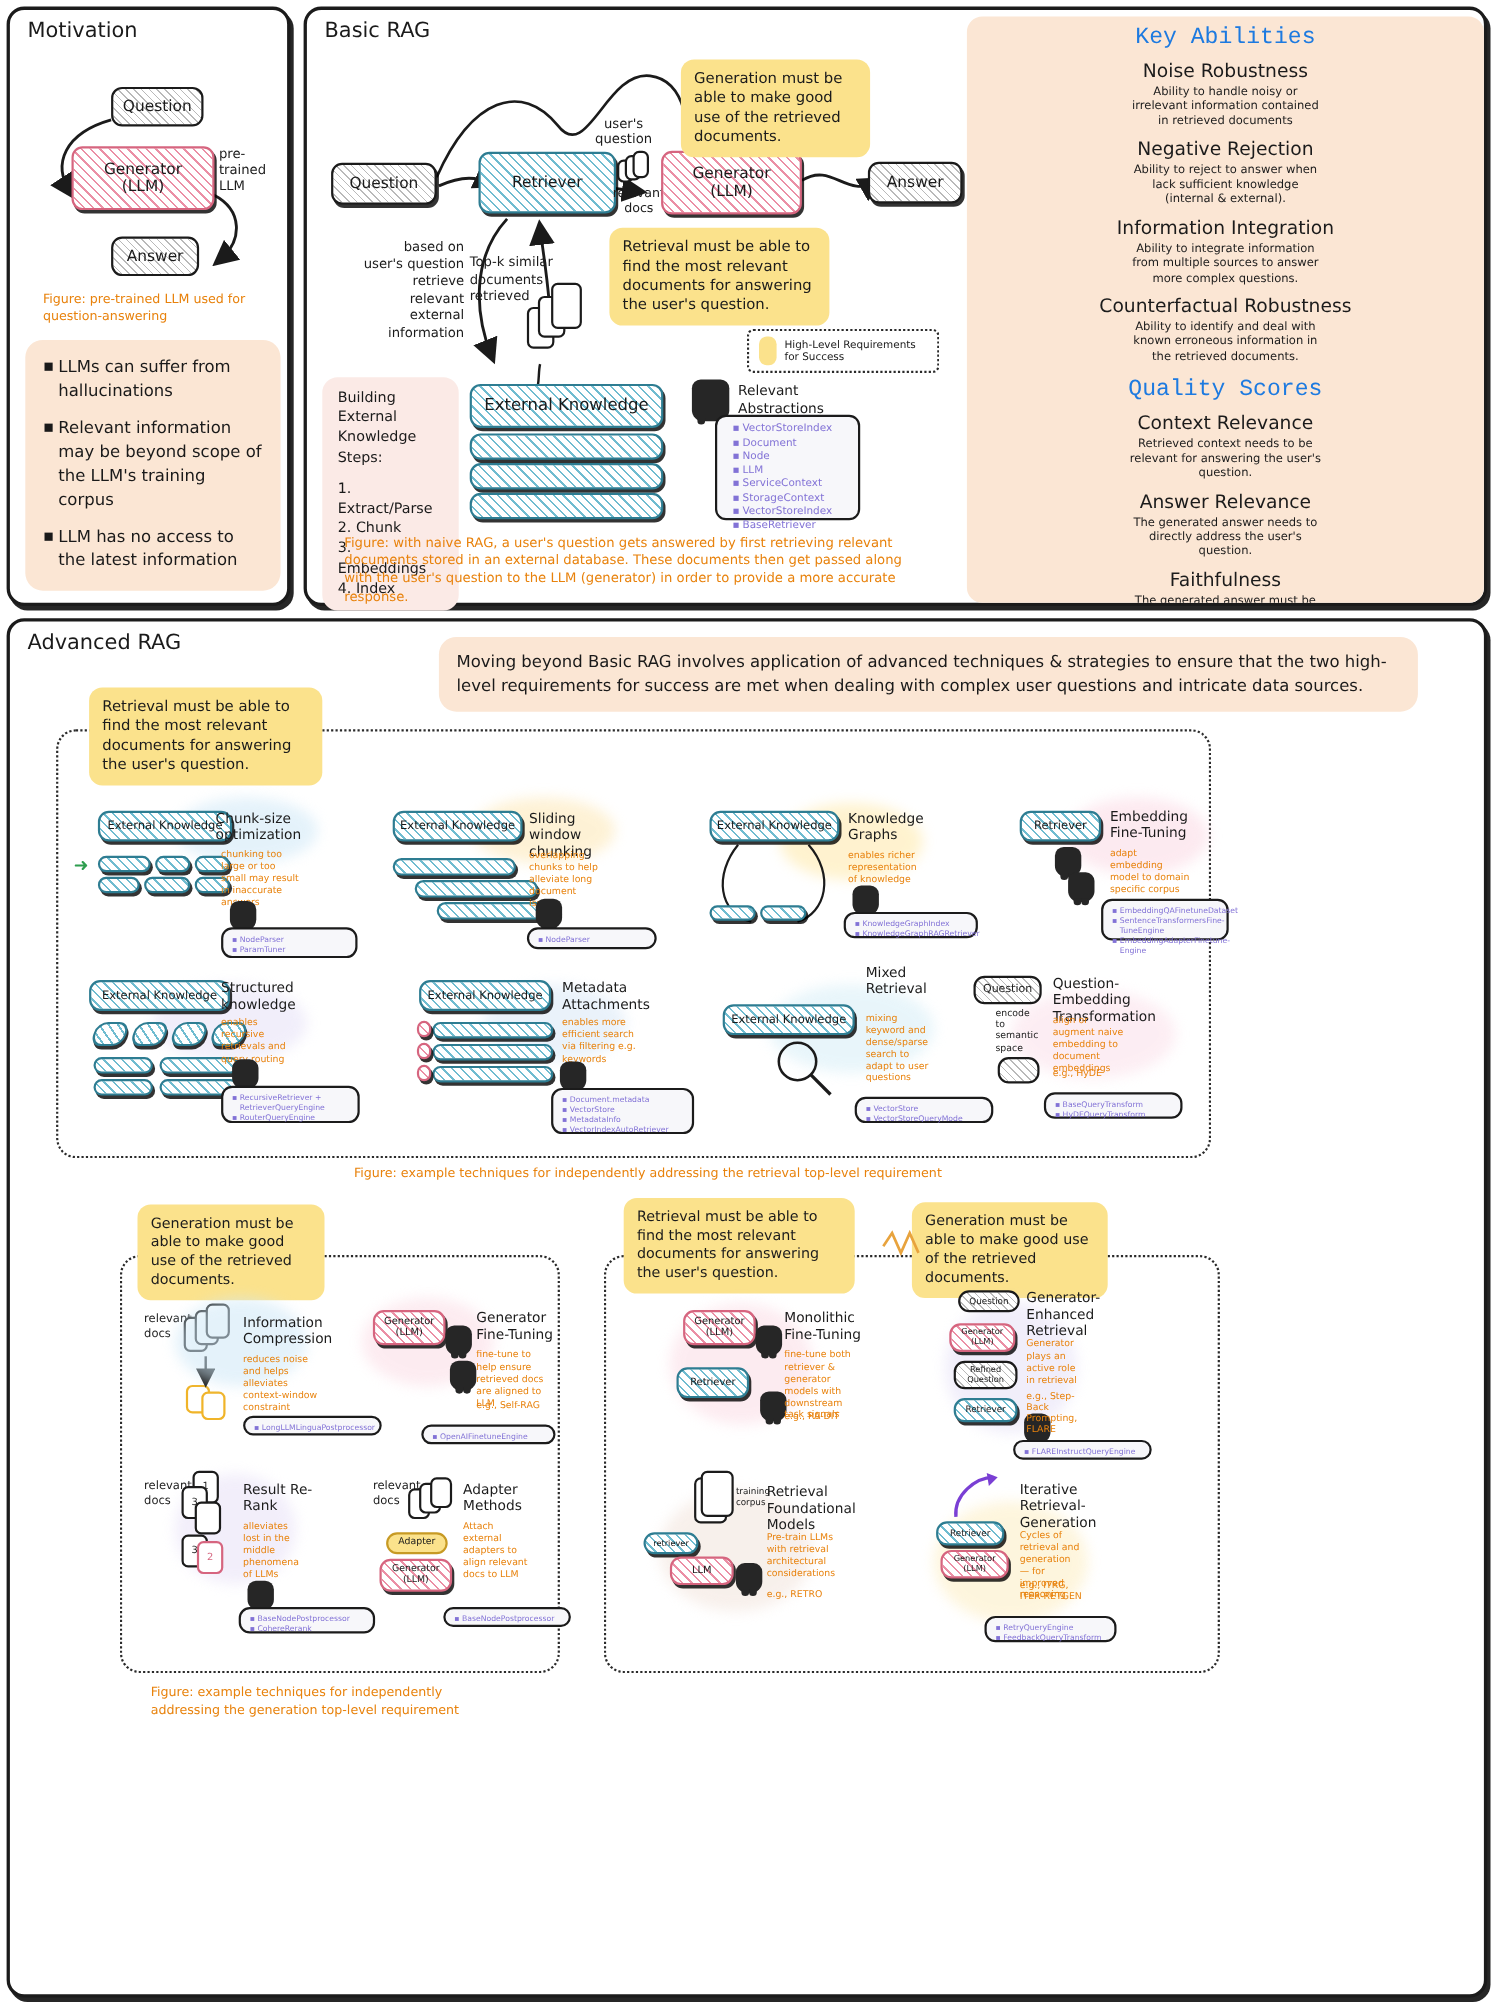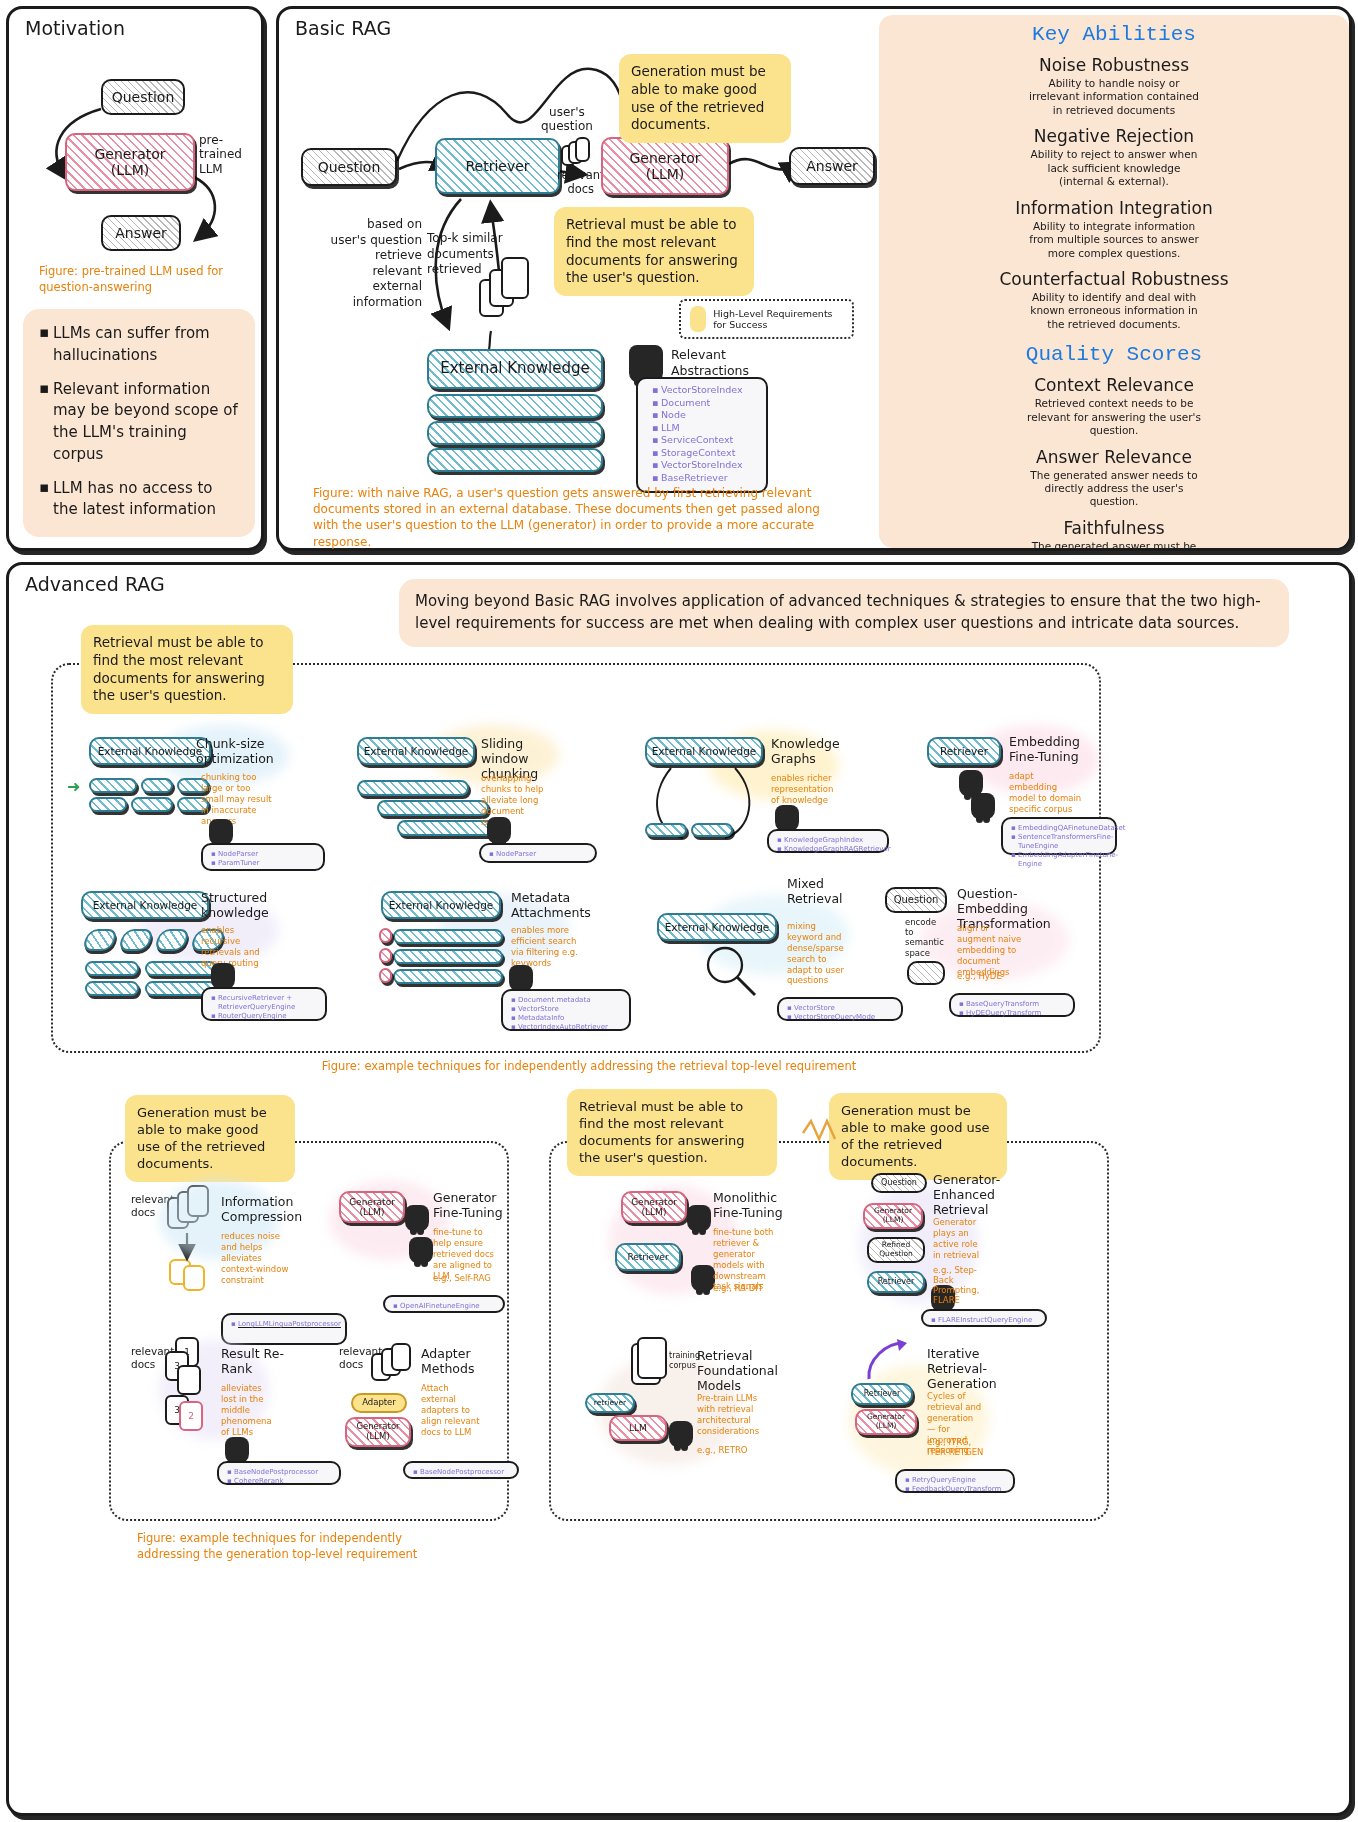--- a/index.html
+++ b/index.html
@@ -276,33 +276,40 @@
     <div class="doc" style="left:0;top:22px;width:25px;height:38px;"></div>
     <div class="doc" style="left:10px;top:12px;width:25px;height:38px;"></div>
     <div class="doc" style="left:22px;top:0px;width:28px;height:42px;"></div>
   </div>
 
   <div class="legend-box" style="left:400px; top:290px; width:175px;">
     <div class="legend-swatch"></div>
     <span>High-Level Requirements for Success</span>
   </div>
 
+  <div class="pink-note" style="left:14px; top:334px; width:124px;">
+    <div style="margin-bottom:10px;font-size:13px;">Building External Knowledge Steps:</div>
+    <div style="font-size:13px;">1. Extract/Parse</div>
+    <div style="font-size:13px;">2. Chunk</div>
+    <div style="font-size:13px;">3. Embeddings</div>
+    <div style="font-size:13px;">4. Index</div>
+  </div>
 
   <div class="node hatch-blue" style="left:148px; top:340px; width:176px; height:40px; font-size:15px;">
     <span>External Knowledge</span>
   </div>
   <div class="node hatch-blue" style="left:148px; top:385px; width:176px; height:24px;"></div>
   <div class="node hatch-blue" style="left:148px; top:412px; width:176px; height:24px;"></div>
   <div class="node hatch-blue" style="left:148px; top:439px; width:176px; height:24px;"></div>
 
   <div class="lego" style="left:350px; top:336px;"></div>
   <div class="label" style="left:392px; top:338px; width:90px; font-size:12.5px; line-height:1.25;">
     <span>Relevant Abstractions</span>
   </div>
-  <div class="abs-card" style="left:357px; top:368px; width:132px; height:116px;padding-left:14px;">
+  <div class="abs-card" style="left:371px; top:368px; width:132px; height:96px;padding-left:14px;">
     <ul>
       <li>VectorStoreIndex</li>
       <li>Document</li>
       <li>Node</li>
       <li>LLM</li>
       <li>ServiceContext</li>
       <li>StorageContext</li>
       <li>VectorStoreIndex</li>
       <li>BaseRetriever</li>
     </ul>
@@ -562,21 +569,21 @@
       </defs>
     <line x1="10" y1="0" x2="10" y2="22" stroke="#1b1b1b" stroke-width="2.2" marker-end="url(#ah3)"></line>
   </svg>
   <div class="blob" style="left:150px;top:615px;width:120px;height:80px;background:#cfe8f7;"></div>
   <div class="tech-title" style="left:212px;top:630px;width:86px;">
     <span>Information Compression</span>
   </div>
   <div class="tech-desc" style="left:212px;top:666px;width:72px;">
     <span>reduces noise and helps alleviates context-window constraint</span>
   </div>
-  <div class="abs-card small" style="left:212px;top:748px;width:126px;height:32px;text-decoration:underline;">
+  <div class="abs-card small" style="left:212px;top:722px;width:126px;height:18px;">
     <ul>
         <li>LongLLMLinguaPostprocessor</li>
       </ul>
   </div>
 
   <div class="blob" style="left:320px;top:615px;width:120px;height:80px;background:#fbdce5;"></div>
   <div class="node hatch-pink" style="left:330px;top:626px;width:66px;height:32px;flex-direction:column;font-size:9px;">
     <span>Generator</span>
     <span>(LLM)</span>
   </div>

